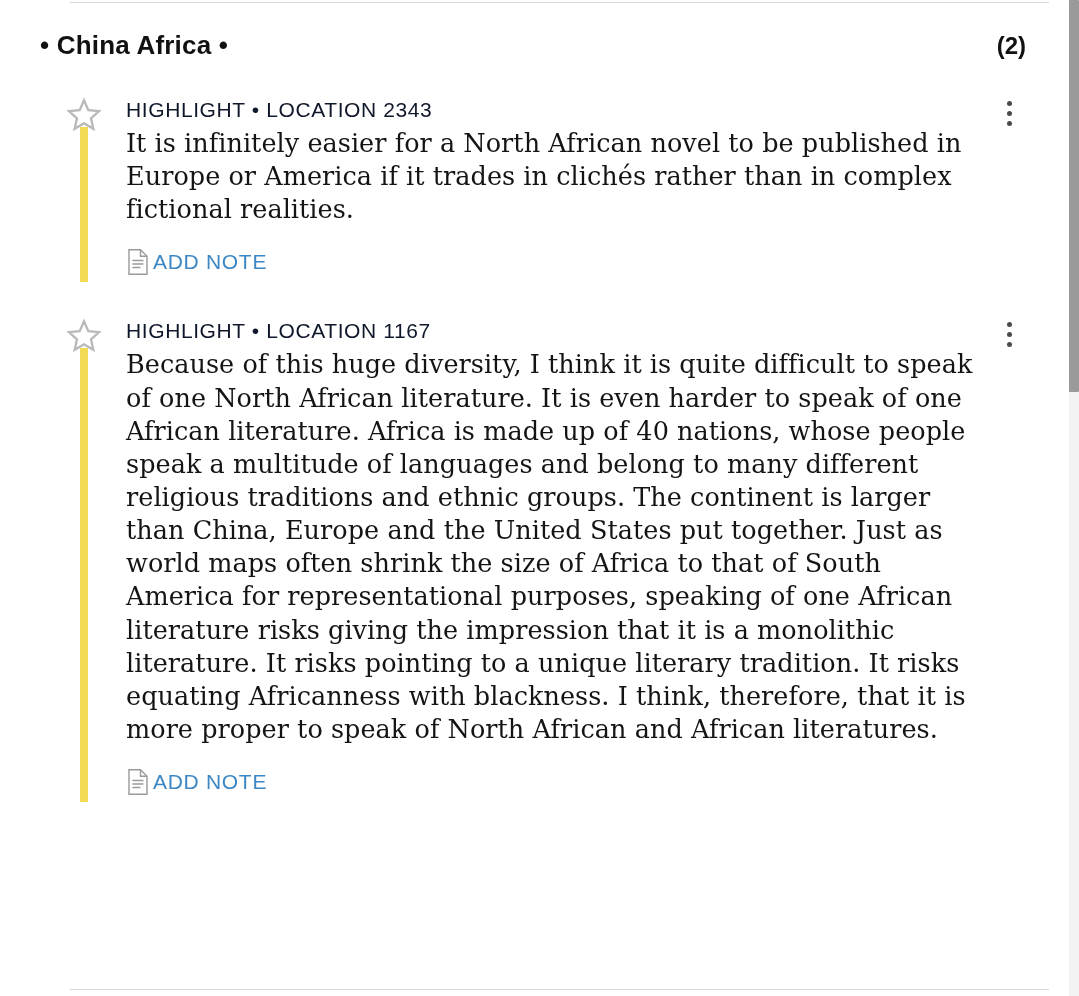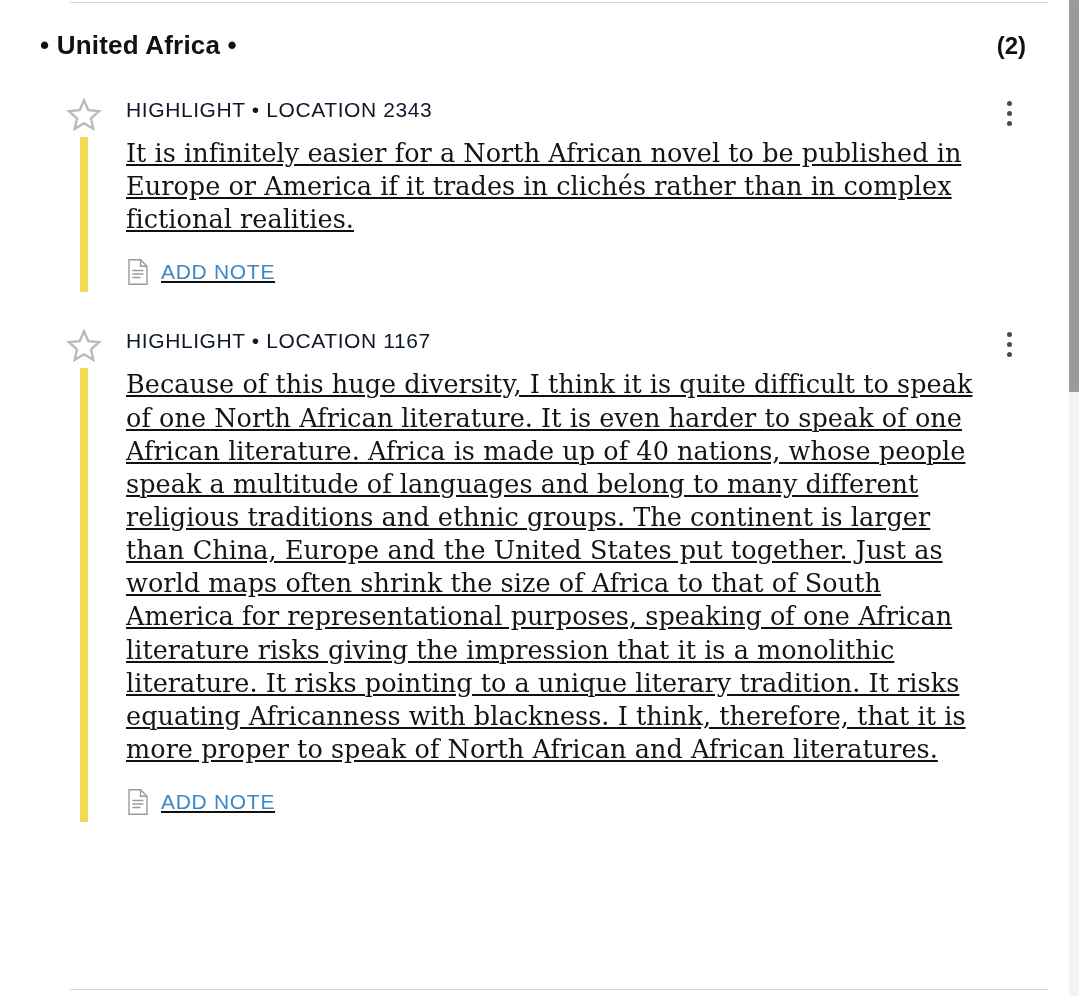--- a/index.html
+++ b/index.html
@@ -126,23 +126,22 @@
   .kebab span {
     display: block;
     width: 5px;
     height: 5px;
     border-radius: 50%;
     background: #4a4a4a;
   }
 
   .quote-wrap {
     position: relative;
-    margin-top: 10px;
+    margin-top: 0;
     padding-left: 70px;
-    text-decoration: underline;
   }
   .quote-bar {
     position: absolute;
     left: 24px;
     top: 0;
     bottom: 0;
     width: 8px;
     background: #f2da52;
   }
   .quote-text {
@@ -150,21 +149,21 @@
     font-size: 25.5px;
     line-height: 1.3;
     color: #141414;
     padding-right: 30px;
     letter-spacing: 0.05px;
   }
 
   .add-note {
     display: flex;
     align-items: center;
-    gap: 11px;
+    gap: 3px;
     margin-top: 22px;
     padding-bottom: 6px;
     cursor: pointer;
     width: max-content;
   }
   .note-icon {
     width: 24px;
     height: 28px;
     display: block;
   }
@@ -176,21 +175,21 @@
   }
 </style>
 </head>
 <body>
 
 <div class="top-divider"></div>
 
 <div class="content">
 
   <div class="section-header">
-    <div class="section-title">• United Africa •</div>
+    <div class="section-title">• China Africa •</div>
     <div class="section-count">(2)</div>
   </div>
 
   <div class="card">
     <div class="card-head">
       <svg class="star-icon" viewBox="0 0 24 24" fill="none" stroke="#b9b9b9" stroke-width="1.4">
         <polygon points="12,3.2 14.6,9.1 21,9.7 16.2,14 17.6,20.3 12,17 6.4,20.3 7.8,14 3,9.7 9.4,9.1"></polygon>
       </svg>
       <div class="meta">HIGHLIGHT • LOCATION 2343</div>
       <div class="kebab">

